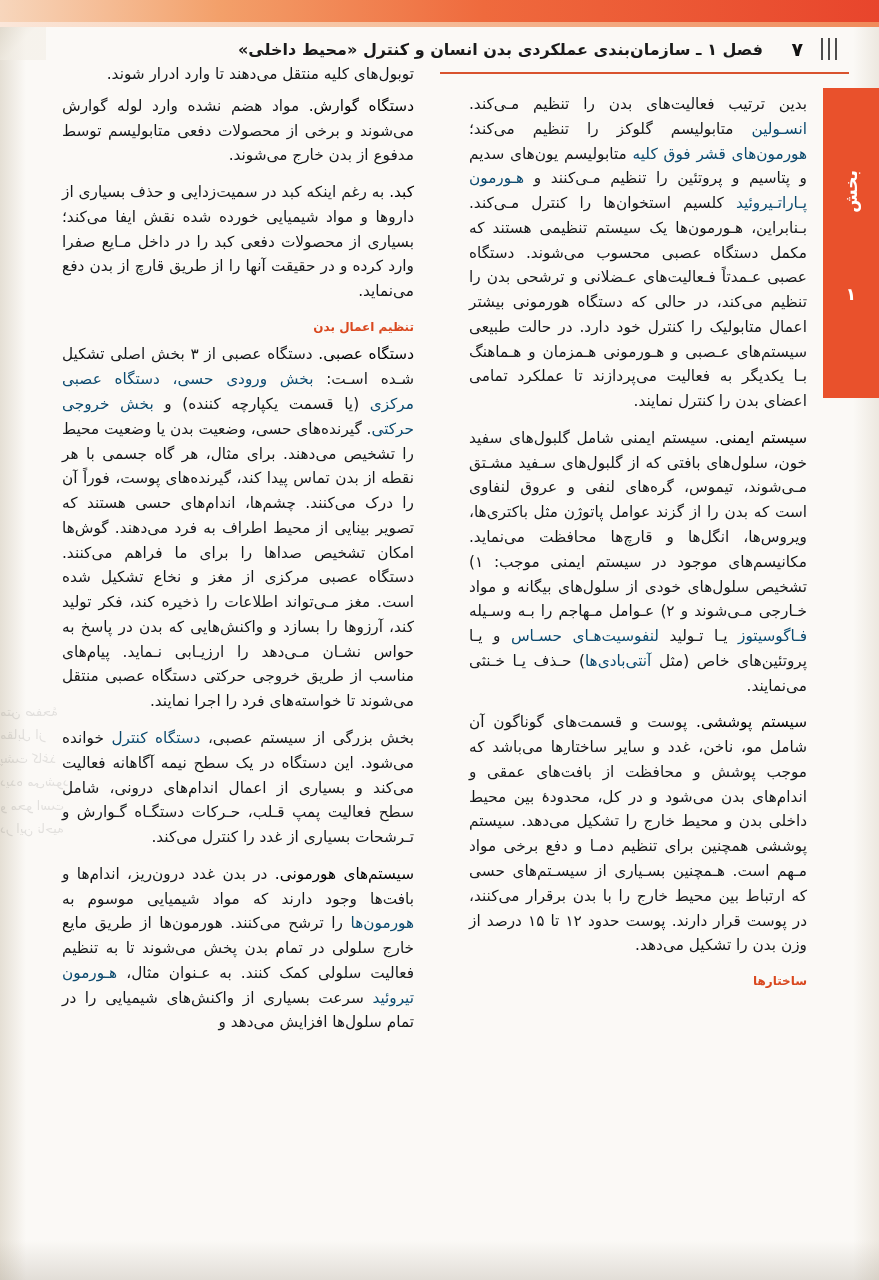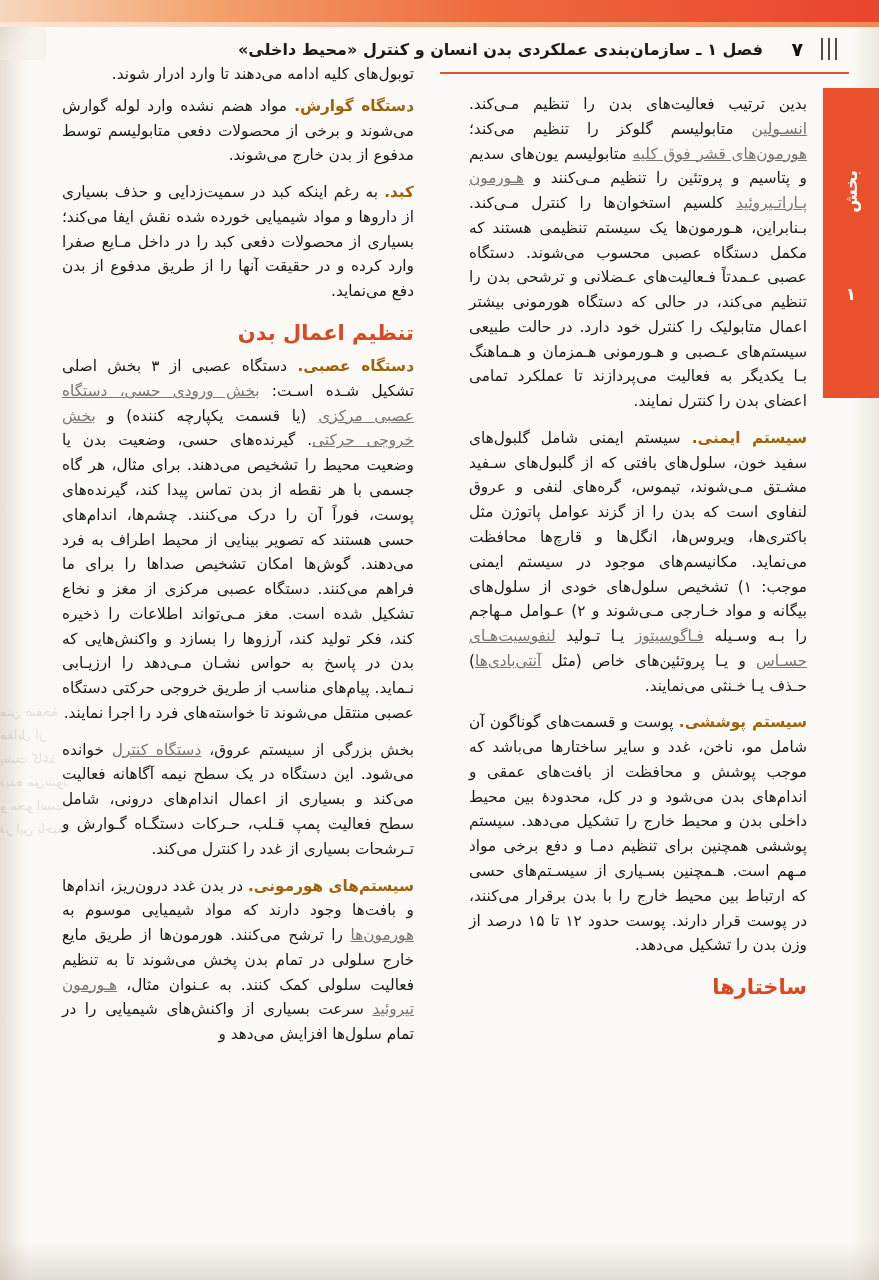--- a/index.html
+++ b/index.html
@@ -150,33 +150,32 @@
 
   .column p {
     margin: 0 0 12px 0;
     text-align: justify;
     text-justify: inter-word;
   }
   .column p.tight { margin-bottom: 7px; }
 
   h2.sec-head {
     margin: 16px 0 7px 0;
-    font-size: 21px;
+    font-size: 12px;
     font-weight: bold;
     color: #d9481f;
     line-height: 1.3;
   }
 
   .run-in {
-    font-weight: bold;
-    color: #a16207;
+    font-weight: normal;
+    color: #000000;
   }
   .hl {
-    color: #737373;
-    text-decoration: underline;
+    color: #0c4a6e;
   }
 
   
   .showthrough {
     position: absolute;
     left: 0;
     top: 700px;
     width: 70px;
     height: 240px;
     opacity: .12;
@@ -245,39 +244,39 @@
       <span class="run-in">سیستم پوششی.</span><span> پوست و قسمت‌های گوناگون آن شامل مو، ناخن، غدد و سایر ساختارها می‌باشد که موجب پوشش و محافظت از بافت‌های عمقی و اندام‌های بدن می‌شود و در کل، محدودهٔ بین محیط داخلی بدن و محیط خارج را تشکیل می‌دهد. سیستم پوششی همچنین برای تنظیم دمـا و دفع برخی مواد مـهم است. هـمچنین بسـیاری از سیسـتم‌های حسی که ارتباط بین محیط خارج را با بدن برقرار می‌کنند، در پوست قرار دارند. پوست حدود ۱۲ تا ۱۵ درصد از وزن بدن را تشکیل می‌دهد.</span>
     </p>
 
     <h2 class="sec-head">ساختارها</h2>
 
   </div>
 
   <div class="column" id="col-left">
 
     <p class="tight">
-      <span>توبول‌های کلیه ادامه می‌دهند تا وارد ادرار شوند.</span>
+      <span>توبول‌های کلیه منتقل می‌دهند تا وارد ادرار شوند.</span>
     </p>
 
     <p>
       <span class="run-in">دستگاه گوارش.</span><span> مواد هضم نشده وارد لوله گوارش می‌شوند و برخی از محصولات دفعی متابولیسم توسط مدفوع از بدن خارج می‌شوند.</span>
     </p>
 
     <p>
-      <span class="run-in">کبد.</span><span> به رغم اینکه کبد در سمیت‌زدایی و حذف بسیاری از داروها و مواد شیمیایی خورده شده نقش ایفا می‌کند؛ بسیاری از محصولات دفعی کبد را در داخل مـایع صفرا وارد کرده و در حقیقت آنها را از طریق مدفوع از بدن دفع می‌نماید.</span>
+      <span class="run-in">کبد.</span><span> به رغم اینکه کبد در سمیت‌زدایی و حذف بسیاری از داروها و مواد شیمیایی خورده شده نقش ایفا می‌کند؛ بسیاری از محصولات دفعی کبد را در داخل مـایع صفرا وارد کرده و در حقیقت آنها را از طریق قارچ از بدن دفع می‌نماید.</span>
     </p>
 
     <h2 class="sec-head">تنظیم اعمال بدن</h2>
 
     <p>
       <span class="run-in">دستگاه عصبی.</span><span><span> دستگاه عصبی از ۳ بخش اصلی تشکیل شـده اسـت: </span><span class="hl">بخش ورودی حسی، دستگاه عصبی مرکزی</span><span> (یا قسمت یکپارچه کننده) و </span><span class="hl">بخش خروجی حرکتی</span><span>. گیرنده‌های حسی، وضعیت بدن یا وضعیت محیط را تشخیص می‌دهند. برای مثال، هر گاه جسمی با هر نقطه از بدن تماس پیدا کند، گیرنده‌های پوست، فوراً آن را درک می‌کنند. چشم‌ها، اندام‌های حسی هستند که تصویر بینایی از محیط اطراف به فرد می‌دهند. گوش‌ها امکان تشخیص صداها را برای ما فراهم می‌کنند. دستگاه عصبی مرکزی از مغز و نخاع تشکیل شده است. مغز مـی‌تواند اطلاعات را ذخیره کند، فکر تولید کند، آرزوها را بسازد و واکنش‌هایی که بدن در پاسخ به حواس نشـان مـی‌دهد را ارزیـابی نـماید. پیام‌های مناسب از طریق خروجی حرکتی دستگاه عصبی منتقل می‌شوند تا خواسته‌های فرد را اجرا نمایند.</span></span>
     </p>
 
     <p>
-      <span><span>بخش بزرگی از سیستم عروق، </span><span class="hl">دستگاه کنترل</span><span> خوانده می‌شود. این دستگاه در یک سطح نیمه آگاهانه فعالیت می‌کند و بسیاری از اعمال اندام‌های درونی، شامل سطح فعالیت پمپ قـلب، حـرکات دستگـاه گـوارش و تـرشحات بسیاری از غدد را کنترل می‌کند.</span></span>
+      <span><span>بخش بزرگی از سیستم عصبی، </span><span class="hl">دستگاه کنترل</span><span> خوانده می‌شود. این دستگاه در یک سطح نیمه آگاهانه فعالیت می‌کند و بسیاری از اعمال اندام‌های درونی، شامل سطح فعالیت پمپ قـلب، حـرکات دستگـاه گـوارش و تـرشحات بسیاری از غدد را کنترل می‌کند.</span></span>
     </p>
 
     <p>
       <span class="run-in">سیستم‌های هورمونی.</span><span><span> در بدن غدد درون‌ریز، اندام‌ها و بافت‌ها وجود دارند که مواد شیمیایی موسوم به </span><span class="hl">هورمون‌ها</span><span> را ترشح می‌کنند. هورمون‌ها از طریق مایع خارج سلولی در تمام بدن پخش می‌شوند تا به تنظیم فعالیت سلولی کمک کنند. به عـنوان مثال، </span><span class="hl">هـورمون تیروئید</span><span> سرعت بسیاری از واکنش‌های شیمیایی را در تمام سلول‌ها افزایش می‌دهد و</span></span>
     </p>
   </div>
 
   <div class="showthrough">
     متن صفحهٔ مقابل از پشت کاغذ دیده می‌شود و محو است در این ناحیه
   </div>

